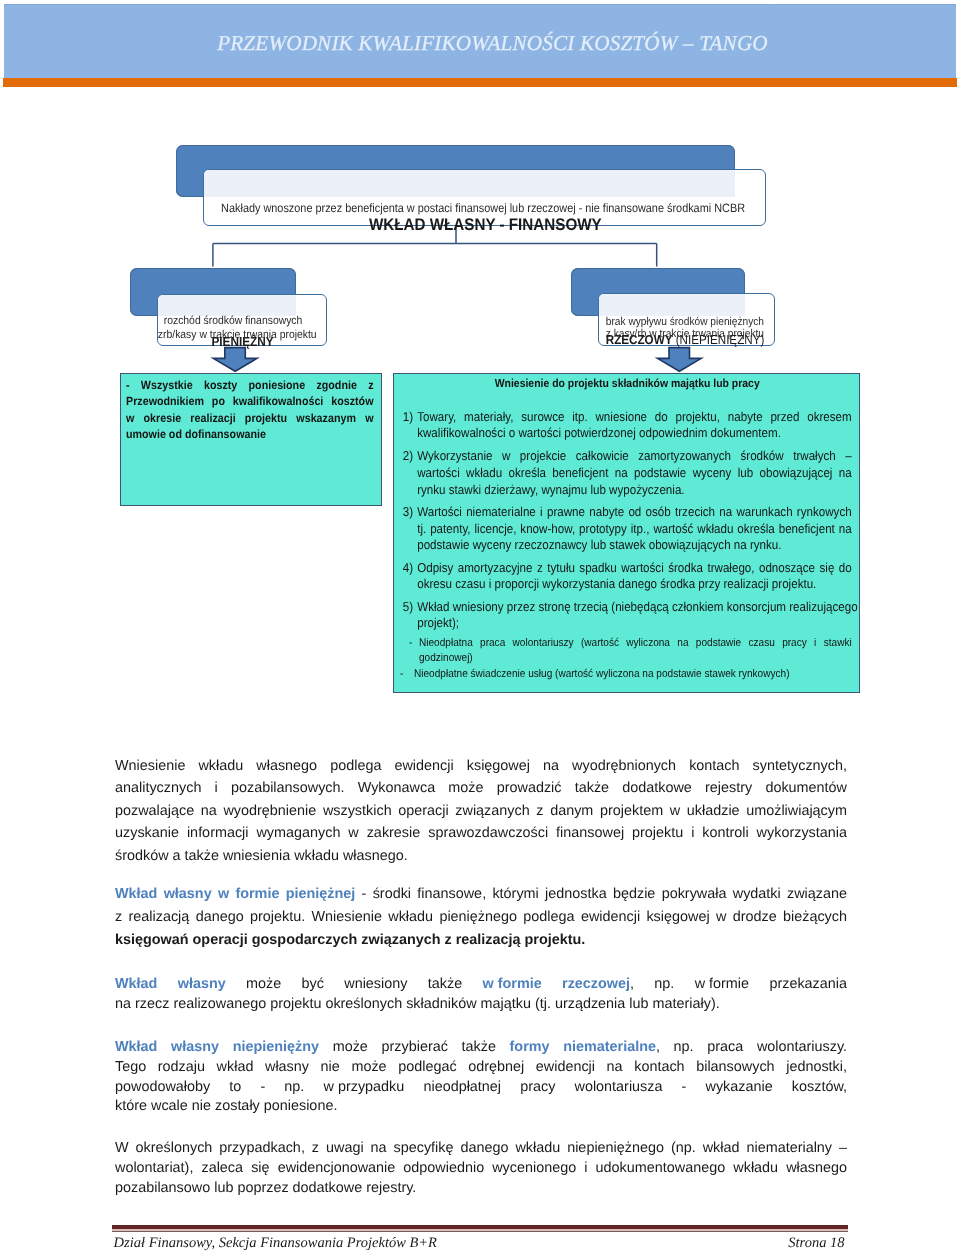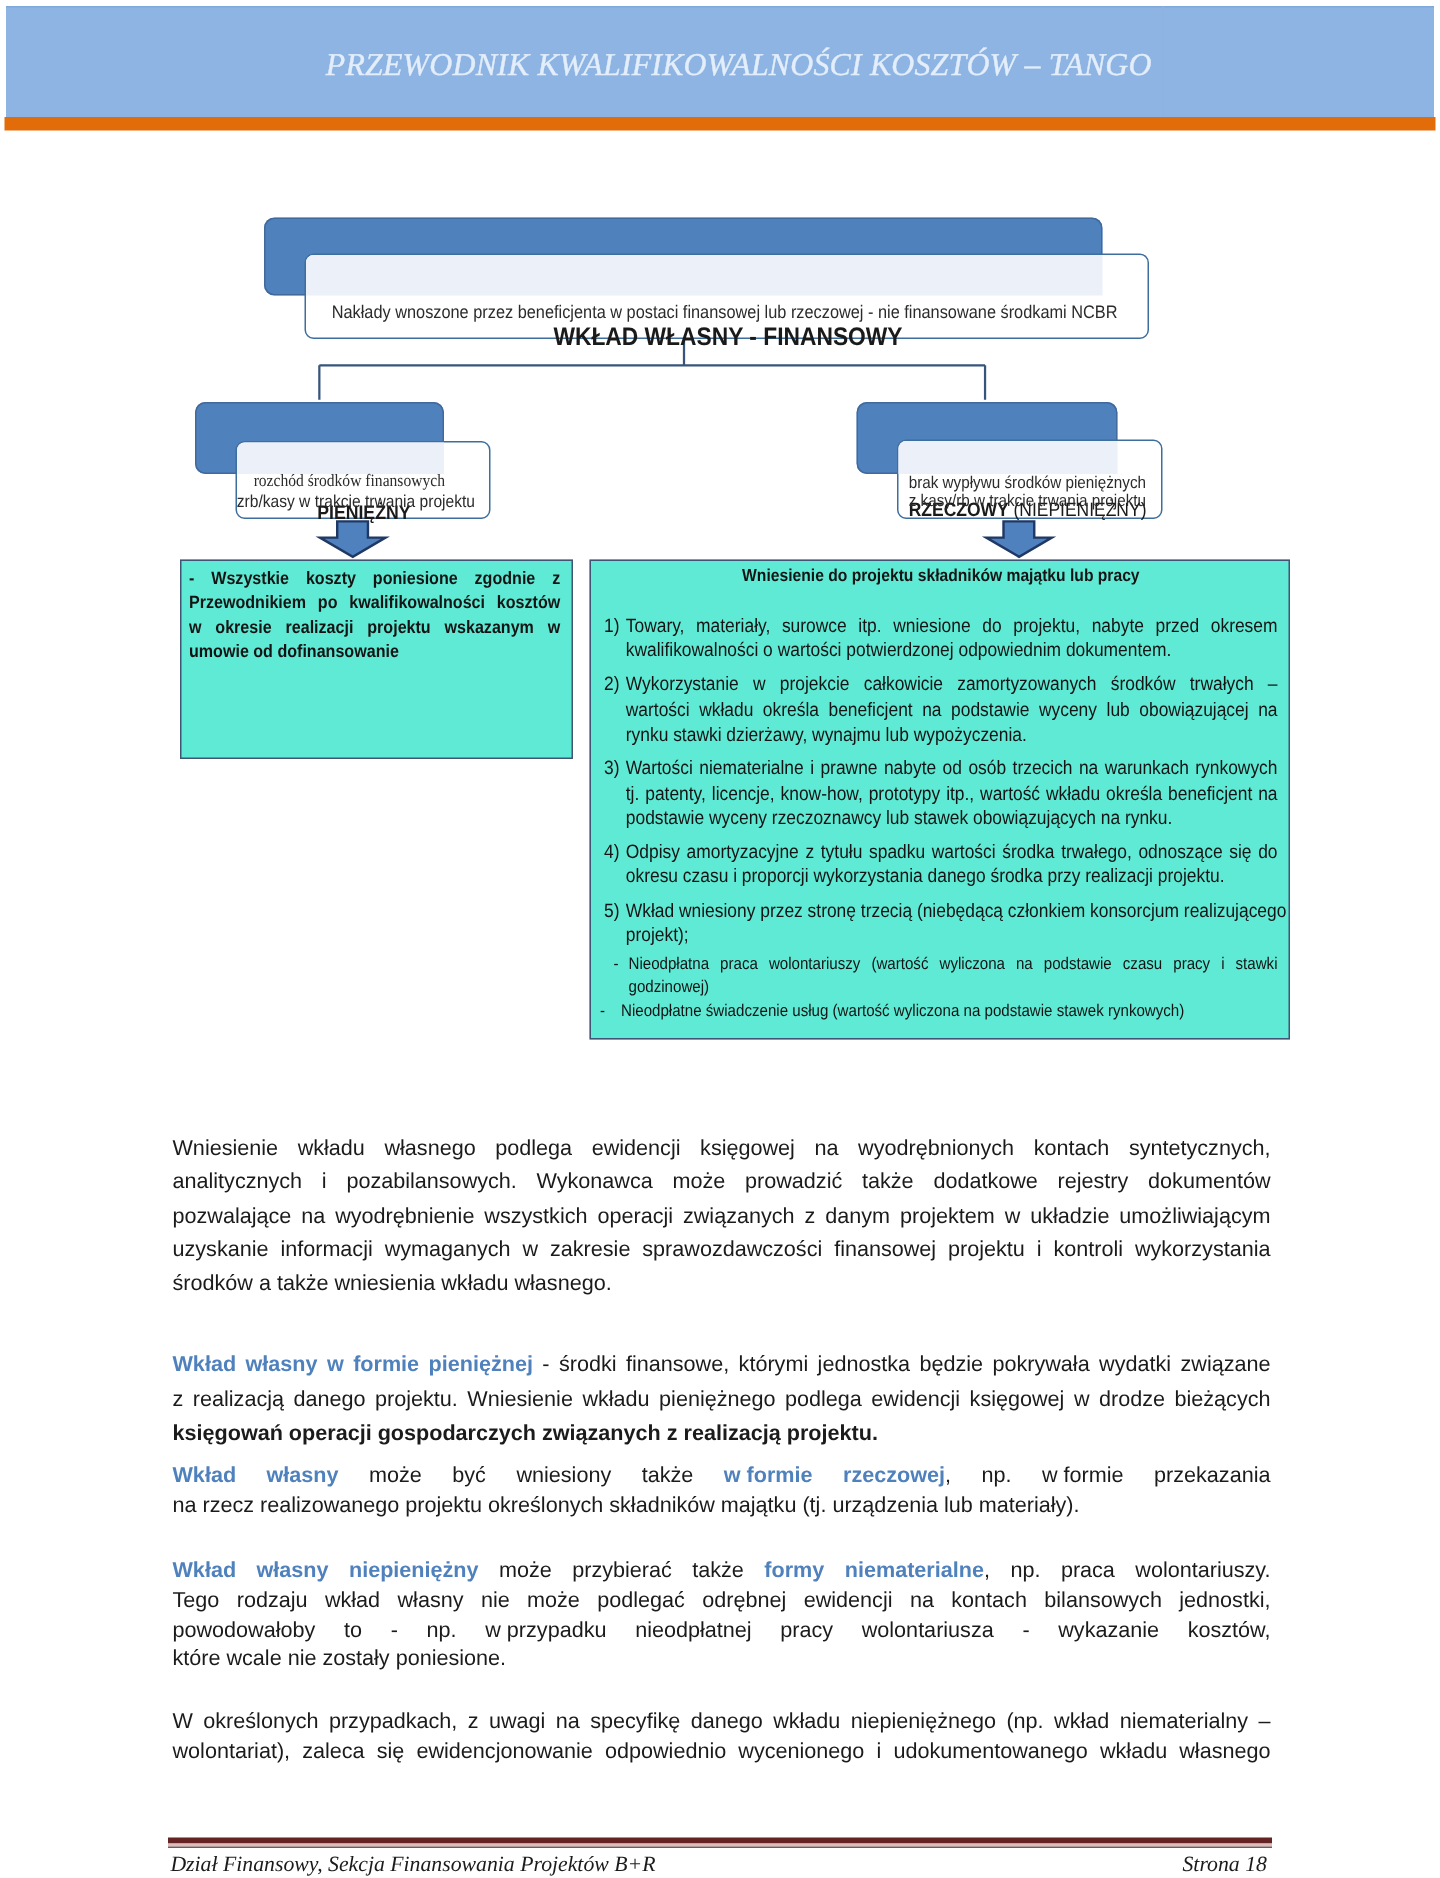--- a/index.html
+++ b/index.html
@@ -81,21 +81,21 @@
         <span class="condc" style="display:inline-block;font-size:12.1px;">Nakłady wnoszone przez beneficjenta w postaci finansowej lub rzeczowej - nie finansowane środkami NCBR</span>
       </div>
     </div>
 
     <div class="bluebox" style="left:130px;top:268px;width:166px;height:48px;"></div>
     <div class="cardbox" style="left:157px;top:294px;width:170px;height:52px;">
       <div class="cardhead" style="left:0px;top:0px;width:138px;height:21px;border-top-left-radius:5px;"></div>
       <div class="cardttl" style="left:0;top:-0.5px;width:169px;">
         <span class="condc" style="display:inline-block;font-size:13.1px;">PIENIĘŻNY</span>
       </div>
-      <div class="cardsub" style="left:-9px;top:16.3px;width:168px;font-family:Liberation Serif, serif;">
+      <div class="cardsub" style="left:-9px;top:16.3px;width:168px;">
         <span class="condc" style="display:inline-block;font-size:11.55px;">rozchód środków finansowych</span>
       </div>
       <div class="cardsub" style="left:-9px;top:29.6px;width:168px;">
         <span class="condc" style="display:inline-block;font-size:11.55px;">zrb/kasy w trakcie trwania projektu</span>
       </div>
     </div>
 
     <div class="bluebox" style="left:571px;top:268px;width:174px;height:48px;"></div>
     <div class="cardbox" style="left:598px;top:293px;width:177px;height:53px;">
       <div class="cardhead" style="left:0px;top:0px;width:146px;height:22px;border-top-left-radius:5px;"></div>
@@ -153,37 +153,38 @@
 
   <div class="body">
       <div class="bpar" style="position: absolute; left: 0px; top: 754.8px; width: 732px;">
         <div class="bline" style="line-height: 22.55px;"><span>Wniesienie wkładu własnego podlega ewidencji księgowej na wyodrębnionych kontach syntetycznych,</span></div>
         <div class="bline" style="line-height: 22.55px;"><span>analitycznych i pozabilansowych. Wykonawca może prowadzić także dodatkowe rejestry dokumentów</span></div>
         <div class="bline" style="line-height: 22.55px;"><span>pozwalające na wyodrębnienie wszystkich operacji związanych z danym projektem w układzie umożliwiającym</span></div>
         <div class="bline" style="line-height: 22.55px;"><span>uzyskanie informacji wymaganych w zakresie sprawozdawczości finansowej projektu i kontroli wykorzystania</span></div>
         <div class="bline blast" style="line-height: 22.55px;"><span>środków a także wniesienia wkładu własnego.</span></div>
       </div>
       <div class="bpar" style="position: absolute; left: 0px; top: 883.4px; width: 732px;">
-        <div class="bline" style="line-height: 22.6px; margin-top: 16px;"><span class="hl">Wkład własny w formie pieniężnej</span><span> - środki finansowe, którymi jednostka będzie pokrywała wydatki związane</span></div>
+        <div class="bline" style="line-height: 22.6px;"><span class="hl">Wkład własny w formie pieniężnej</span><span> - środki finansowe, którymi jednostka będzie pokrywała wydatki związane</span></div>
         <div class="bline" style="line-height: 22.6px;"><span>z realizacją danego projektu. Wniesienie wkładu pieniężnego podlega ewidencji księgowej w drodze bieżących</span></div>
         <div class="bline blast" style="line-height: 22.6px; font-weight: bold;"><span>księgowań operacji gospodarczych związanych z realizacją projektu.</span></div>
       </div>
       <div class="bpar" style="position: absolute; left: 0px; top: 1038.2px; width: 732px;">
         <div class="bline" style="line-height: 19.7px;"><span class="hl">Wkład własny niepieniężny</span><span> może przybierać także </span><span class="hl">formy niematerialne</span><span>, np. praca wolontariuszy.</span></div>
         <div class="bline" style="line-height: 19.7px;"><span>Tego rodzaju wkład własny nie może podlegać odrębnej ewidencji na kontach bilansowych jednostki,</span></div>
         <div class="bline" style="line-height: 19.7px;"><span>powodowałoby to - np. </span><span>w<span style="display: inline-block; width: 4px;"></span>przypadku</span><span> nieodpłatnej pracy wolontariusza - wykazanie kosztów,</span></div>
         <div class="bline blast" style="line-height: 19.7px;"><span>które wcale nie zostały poniesione.</span></div>
       </div>
       <div class="bpar" style="position: absolute; left: 0px; top: 975.2px; width: 732px;">
         <div class="bline" style="line-height: 19.75px;"><span class="hl">Wkład własny</span><span> może być wniesiony także </span><span class="hl">w<span style="display: inline-block; width: 4px;"></span>formie</span><span class="hl"> rzeczowej</span><span>, np. </span><span>w<span style="display: inline-block; width: 4px;"></span>formie</span><span> przekazania</span></div>
         <div class="bline blast" style="line-height: 19.75px;"><span>na rzecz realizowanego projektu określonych składników majątku (tj. urządzenia lub materiały).</span></div>
       </div>
       <div class="bpar" style="position: absolute; left: 0px; top: 1137.5px; width: 732px;">
         <div class="bline" style="line-height: 20px;"><span>W określonych przypadkach, z uwagi na specyfikę danego wkładu niepieniężnego (np. wkład niematerialny –</span></div>
         <div class="bline" style="line-height: 20px;"><span>wolontariat), zaleca się ewidencjonowanie odpowiednio wycenionego i udokumentowanego wkładu własnego</span></div>
+        <div class="bline blast" style="line-height: 20px;"><span>pozabilansowo lub poprzez dodatkowe rejestry.</span></div>
       </div>
     </div>
 
   <div class="foot-rule"></div>
   <div class="foot-rule-mid"></div>
   <div class="foot-rule2"></div>
   <div class="foot">
     <span class="foot-r">Strona 18</span>
     <span class="foot-l">Dział Finansowy, Sekcja Finansowania Projektów B+R</span>
   </div>

